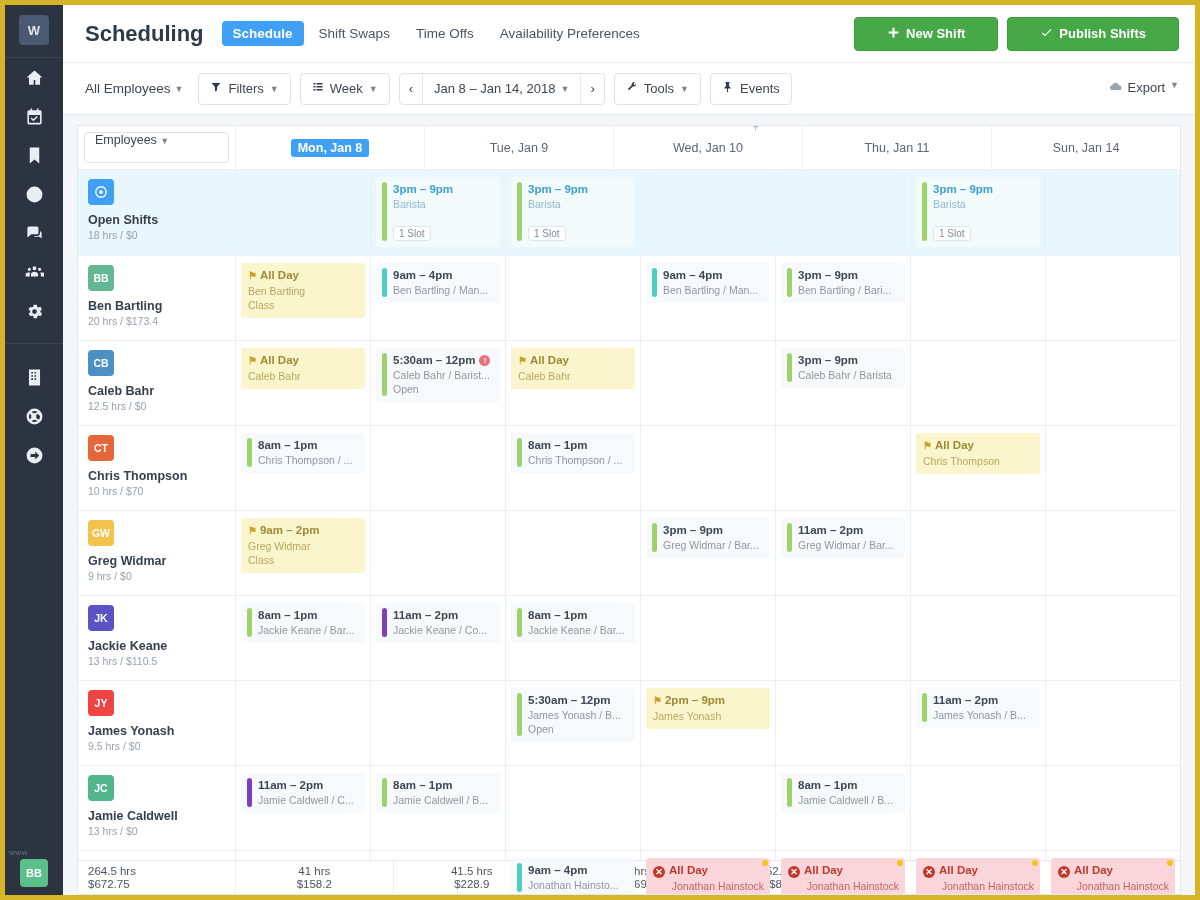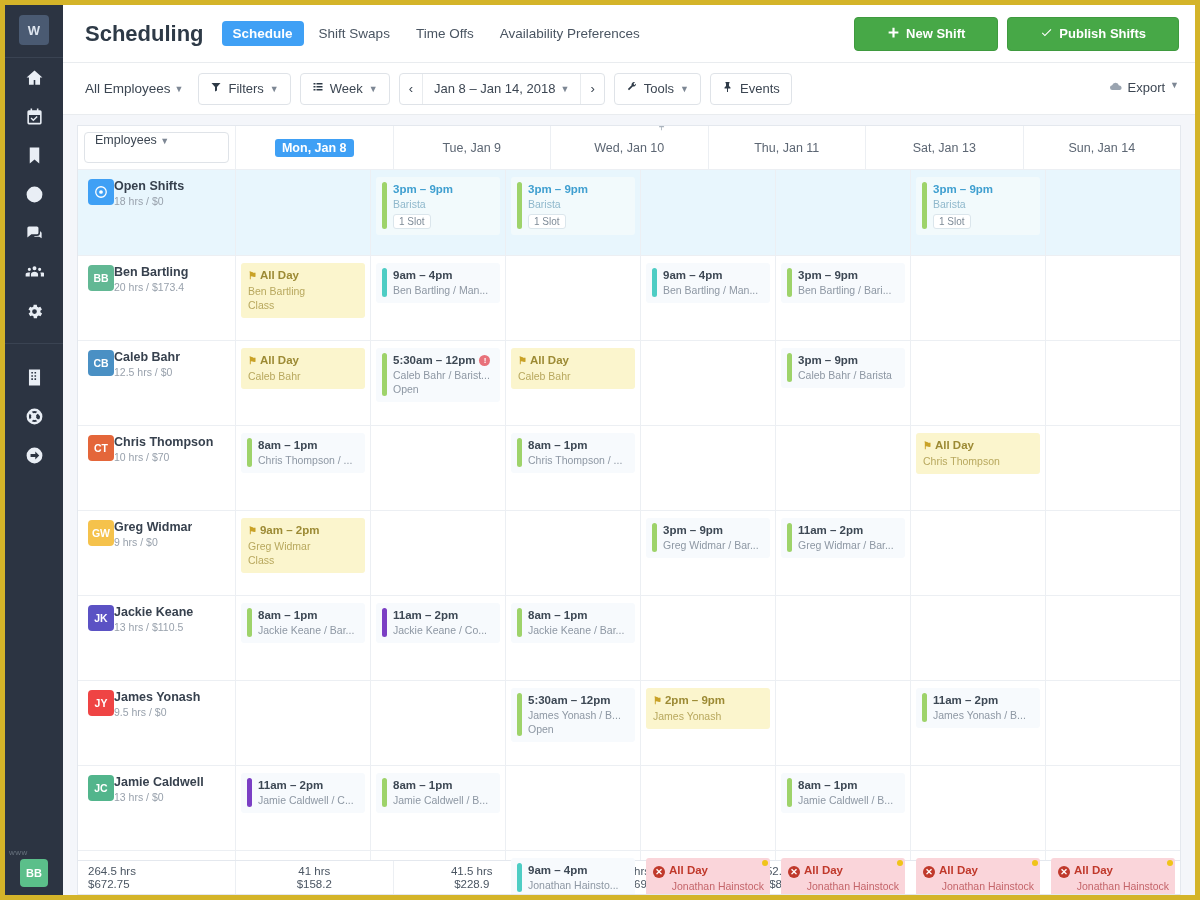--- a/index.html
+++ b/index.html
@@ -136,21 +136,21 @@
     padding: 0 10px; margin: 6px;
     border: 1px solid #dfe3e8; border-radius: 4px; height: 31px;
     font-size: 12.5px; color: #3c4652; width: 146px;
   }
   .day-pill { background: #3fa0f5; color: #fff; padding: 2px 7px; border-radius: 3px; font-weight: 600; }
   .pin-mini { position: relative; }
   .pin-mini svg { width: 10px; height: 10px; fill: #aab3bd; position: absolute; left: -52px; top: -5px; }
 
   
   .emp {
-    display: flex; padding: 9px 8px 0 10px;
+    display: flex; gap: 8px; padding: 9px 8px 0 10px; flex-direction: column;
   }
   .av { width: 26px; height: 26px; border-radius: 4px; flex: none;
         color: #fff; font-size: 10.5px; font-weight: bold;
         display: flex; align-items: center; justify-content: center; }
   .emp-txt { min-width: 0; }
   .emp-name { font-size: 12.5px; color: #37414e; font-weight: 600; line-height: 14px; white-space: nowrap; overflow: hidden; text-overflow: ellipsis; }
   .emp-sub { font-size: 10.5px; color: #98a1ac; margin-top: 2px; }
 
   
   .daycell { padding: 7px 5px 0 5px; }
@@ -175,21 +175,21 @@
 
   .card.allday { background: #fbf5cd; padding-left: 7px; }
   .card.allday .c-time { color: #9c8a34; }
   .card.allday .c-sub, .card.allday .c-sub2 { color: #b8a85e; }
 
   .card.timeoff { background: #fad5da; padding-left: 7px; }
   .card.timeoff .c-time { color: #c0392b; }
   .card.timeoff .c-sub { color: #c4656a; text-align: right; }
 
   .slot {
-    display: inline-block; margin-top: 3px;
+    display: inline-block; margin-top: 15px;
     background: #fff; border: 1px solid #dbe6ec;
     border-radius: 3px; padding: 1px 5px;
     font-size: 10px; color: #7f8c98;
   }
   .flag { font-size: 10px; margin-right: 3px; }
   .warn {
     display: inline-flex; align-items: center; justify-content: center;
     width: 11px; height: 11px; border-radius: 50%;
     background: #e8717a; color: #fff; font-size: 8px;
     font-weight: bold; vertical-align: middle; margin-left: 4px;
@@ -403,23 +403,20 @@
             </div>
           <div class="cell c-day pin-mini">
             <span>
                 <svg viewBox="0 0 24 24">
                   <path d="M9 2h6v2l-1 1v5l3 3v2h-5v7h-2v-7H5v-2l3-3V5L7 4V2z"></path>
                 </svg>
               </span>
             <span>Thu, Jan 11</span>
           </div>
           <div class="cell c-day">
-              <span>Sat, Jan 13</span>
-            </div>
-          <div class="cell c-day">
               <span>Sun, Jan 14</span>
             </div>
         </div>
 
         <div id="body-rows" style="flex:1; min-height:0;">
             <div class="row r-open">
               <div class="cell c-emp">
                 <div class="emp">
                   <div class="av" style="background: rgb(63, 160, 245);">
                     <svg viewBox="0 0 24 24" style="width:14px;height:14px;fill:#fff">

